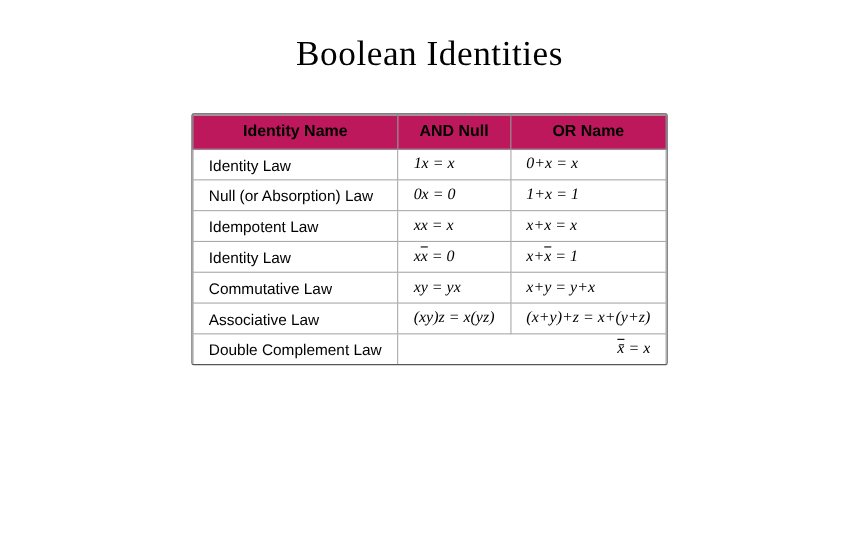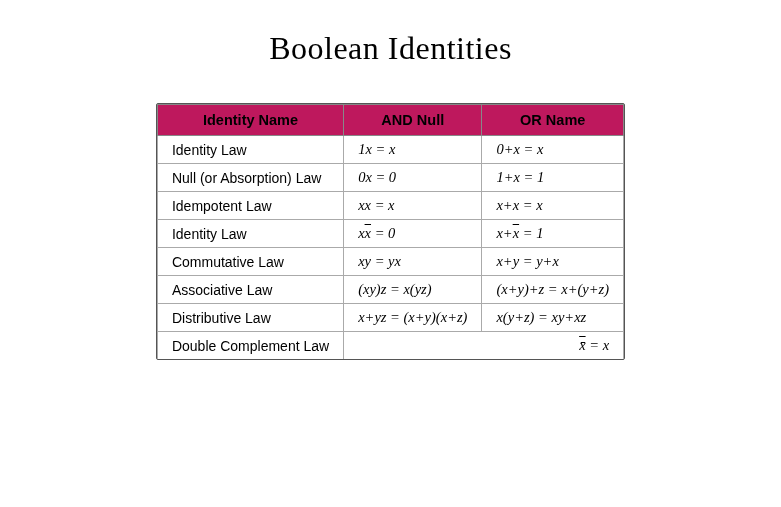--- a/index.html
+++ b/index.html
@@ -104,25 +104,20 @@
         <td><i>xy</i> = <i>yx</i></td>
         <td><i>x</i>+<i>y</i> = <i>y</i>+<i>x</i></td>
       </tr>
 
       <tr>
         <td>Associative Law</td>
         <td>(<i>xy</i>)<i>z</i> = <i>x</i>(<i>yz</i>)</td>
         <td>(<i>x</i>+<i>y</i>)+<i>z</i> = <i>x</i>+(<i>y</i>+<i>z</i>)</td>
       </tr>
 
-      <tr>
-        <td>Distributive Law</td>
-        <td><i>x</i>+<i>yz</i> = (<i>x</i>+<i>y</i>)(<i>x</i>+<i>z</i>)</td>
-        <td><i>x</i>(<i>y</i>+<i>z</i>) = <i>xy</i>+<i>xz</i></td>
-      </tr>
 
 
 
       <tr class="last-row">
         <td>Double Complement Law</td>
         <td class="colspan-cell" colspan="2">
           <span class="overline"><i>x̄</i></span> = <i>x</i>
         </td>
       </tr>
     </tbody>

